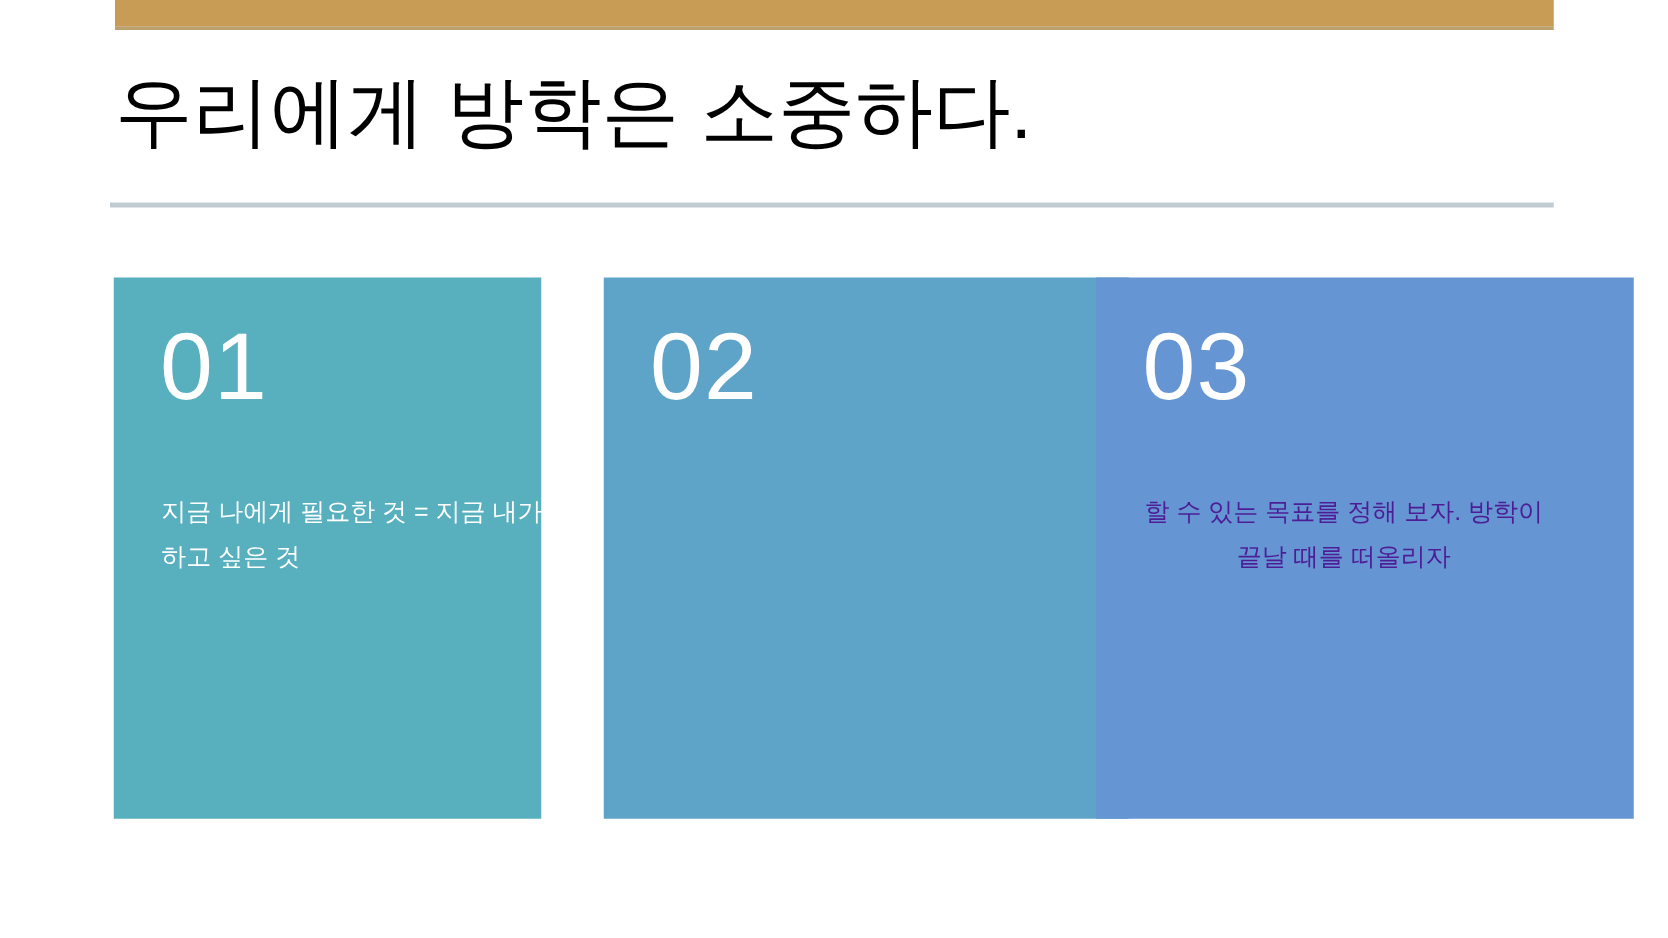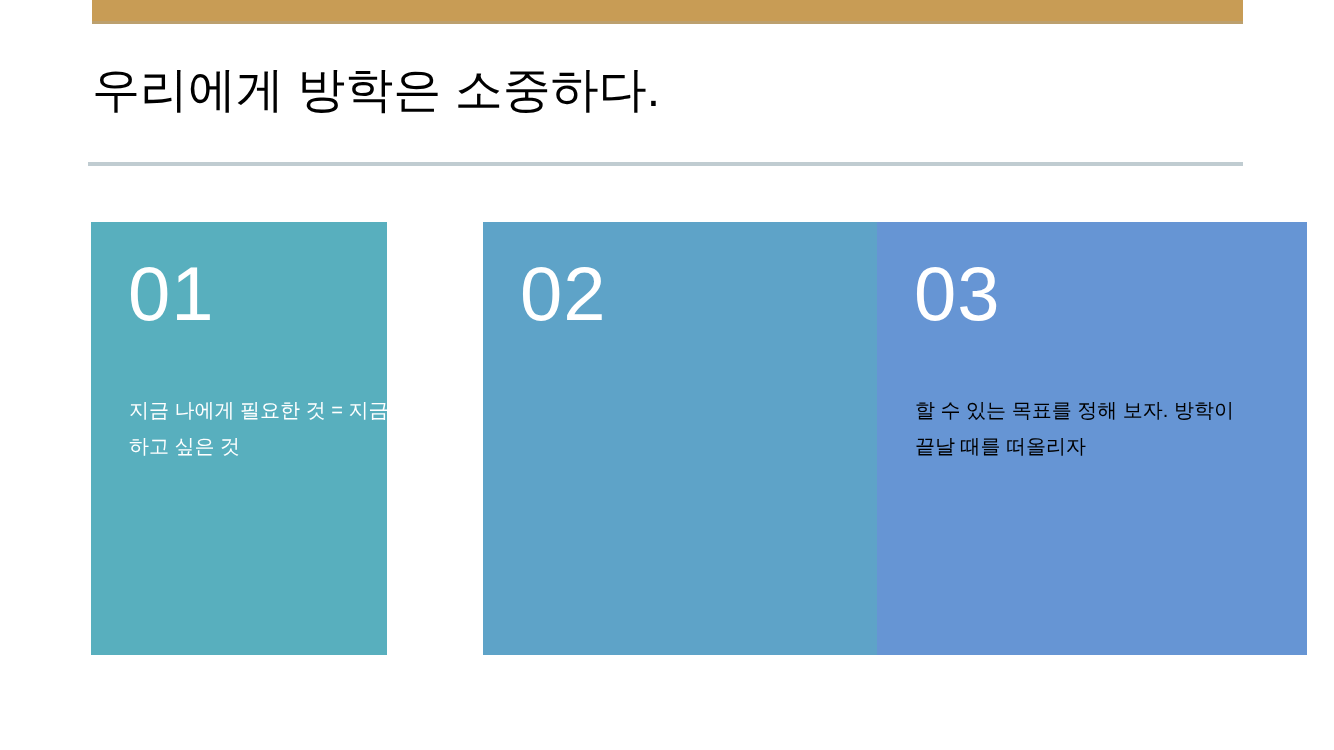--- a/index.html
+++ b/index.html
@@ -41,21 +41,21 @@
   }
 
   
   #slide-title {
     position: absolute;
     left: 92px;
     top: 47px;
     width: 1160px;
     height: 85px;
     line-height: 85px;
-    font-size: 48px;
+    font-size: 62px;
     font-weight: 400;
     color: #000000;
     letter-spacing: 0px;
     white-space: nowrap;
   }
 
   
   #title-divider {
     position: absolute;
     left: 88px;
@@ -74,21 +74,21 @@
     height: 433px;
   }
 
   .card {
     position: absolute;
     top: 0;
     height: 433px;
     box-sizing: border-box;
     padding: 0;
   }
-  .card-1 { left: 0px;   width: 296px; }
+  .card-1 { left: 0px;   width: 342px; }
   .card-2 { left: 392px; width: 420px; }
   .card-3 { left: 786px; width: 430px; }
 
   .card-number {
     position: absolute;
     left: 37px;
     top: 28px;
     font-size: 76px;
     font-weight: 300;
     line-height: 88px;
@@ -128,17 +128,17 @@
       <div class="card-number" style="color: rgb(255, 255, 255);">01</div>
       <div class="card-body" style="color: rgb(255, 255, 255);">지금 나에게 필요한 것 = 지금 내가 하고 싶은 것</div>
     </div>
 
     <div class="card card-2" style="background: rgb(94, 163, 200);">
       <div class="card-number" style="color: rgb(255, 255, 255);">02</div>
     </div>
 
     <div class="card card-3" style="background: rgb(102, 149, 212);">
       <div class="card-number" style="color: rgb(255, 255, 255);">03</div>
-      <div class="card-body" style="color: #000000;">할 수 있는 목표를 정해 보자. 방학이 끝날 때를 떠올리자</div>
+      <div class="card-body" style="color: #4c1d95; text-align: center;">할 수 있는 목표를 정해 보자. 방학이 끝날 때를 떠올리자</div>
     </div>
 
   </div>
 </div>
 
 </body></html>

